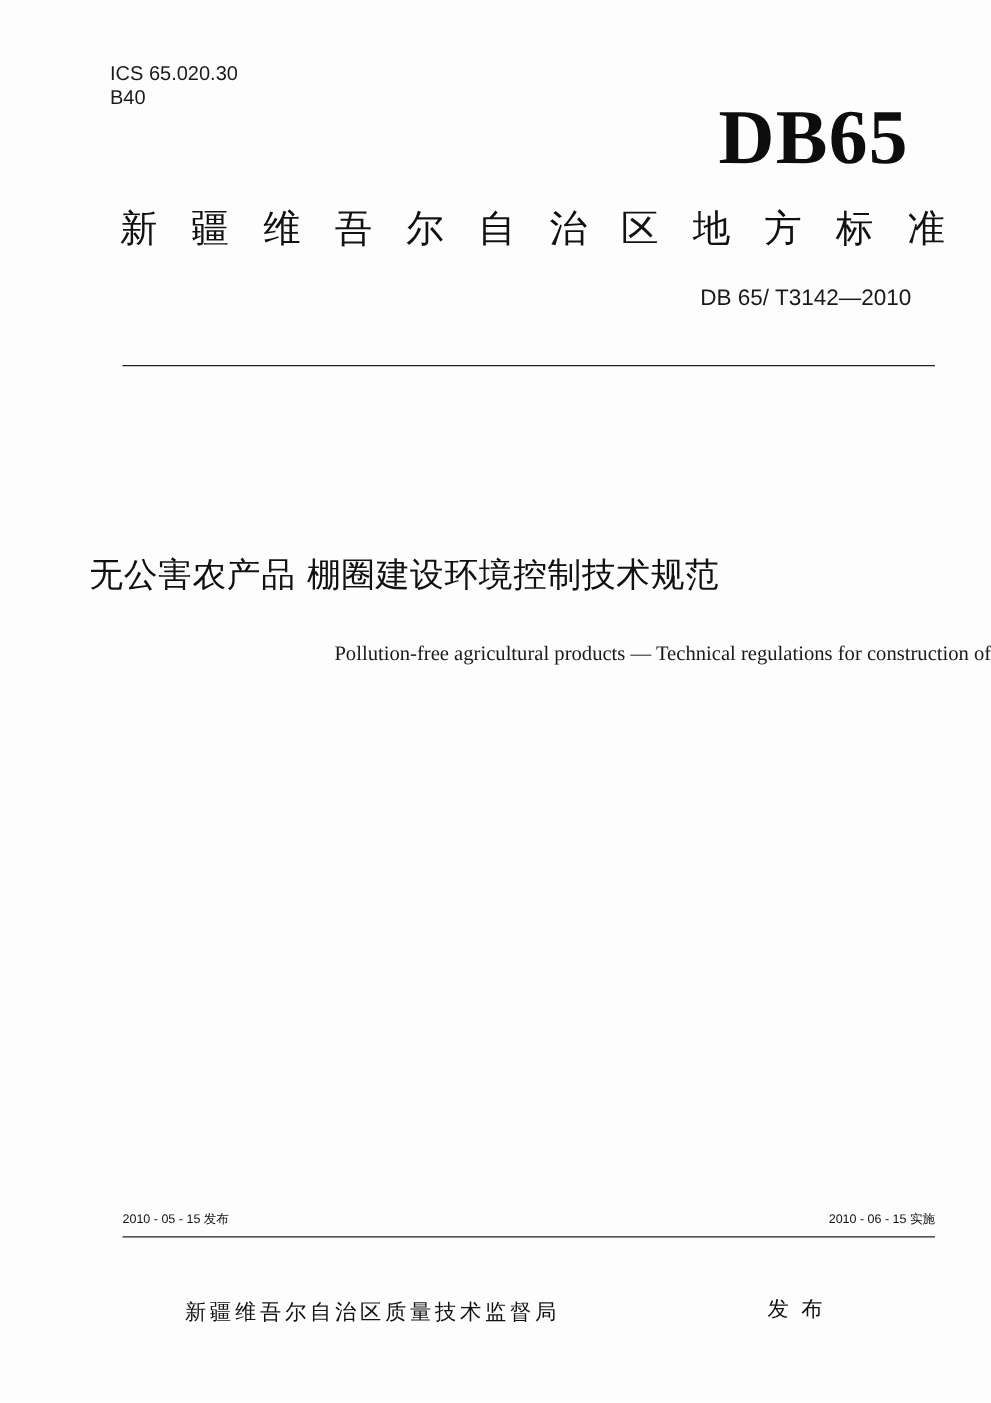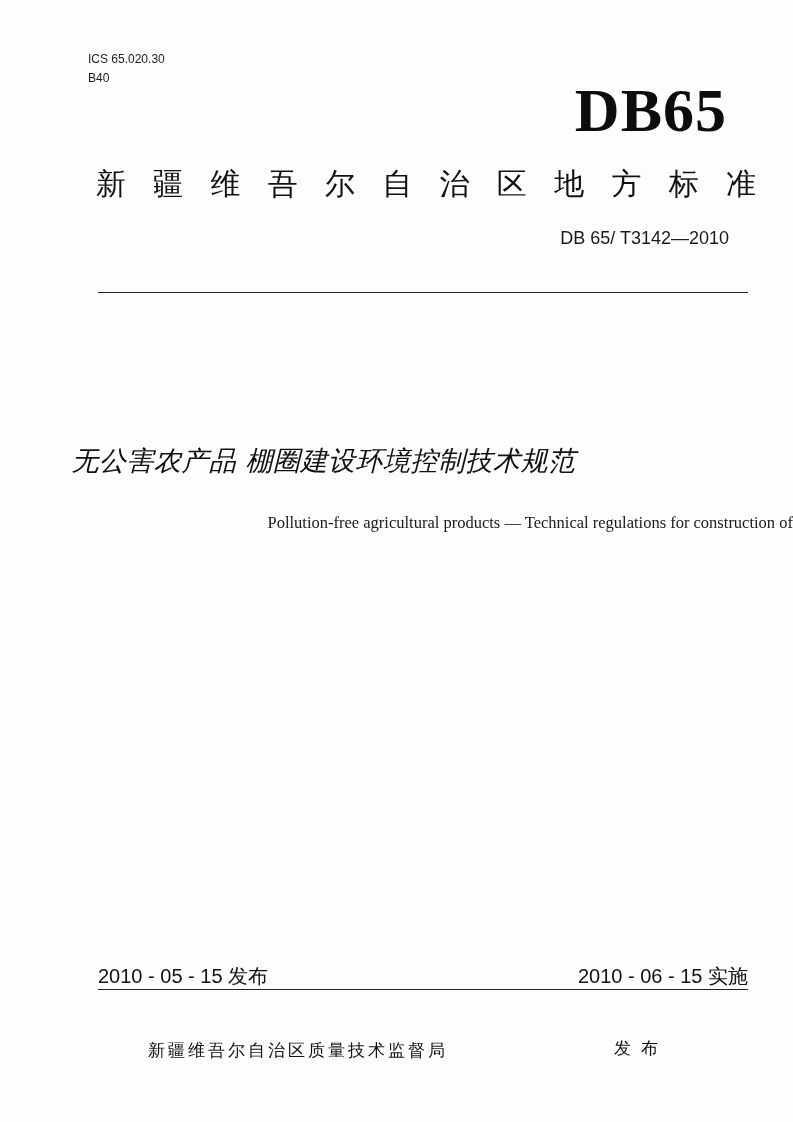--- a/index.html
+++ b/index.html
@@ -13,21 +13,21 @@
       position: relative;
       overflow: hidden;
       font-family: "DejaVu Sans", "Liberation Sans", sans-serif;
       color: #111111;
       background: #fdfdfd;
     }
     .abs { position: absolute; }
     .ics {
       left: 88px; top: 50px;
       font-family: "Liberation Sans", sans-serif;
-      font-size: 12px;
+      font-size: 16px;
       line-height: 19px;
       color: #1a1a1a;
     }
     .db-logo {
       right: 66px; top: 78px;
       font-family: "Liberation Serif", serif;
       font-weight: bold;
       font-size: 62px;
       line-height: 64px;
       letter-spacing: 1px;
@@ -59,39 +59,38 @@
     }
     .title-cn {
       left: 0; top: 443px;
       width: 647px;
       text-align: center;
       font-family: "DejaVu Sans", sans-serif;
       font-size: 27px;
       line-height: 36px;
       color: #111;
       letter-spacing: 0.5px;
-      font-style: italic;
     }
     .title-en {
       left: 0; top: 510px;
       width: 793px;
       text-align: right;
       font-family: "Liberation Serif", serif;
       font-size: 16.5px;
       line-height: 25px;
       color: #1a1a1a;
     }
     .title-en div { white-space: nowrap; }
     .dates {
       left: 98px; top: 965px;
       width: 650px;
       display: flex;
       justify-content: space-between;
       font-family: "Liberation Sans", sans-serif;
-      font-size: 20px;
+      font-size: 10px;
       line-height: 22px;
       color: #111;
     }
     .rule-bottom {
       left: 98px; top: 989px;
       width: 650px; height: 0;
       border-top: 1.5px solid #222;
     }
     .publisher {
       left: 148px; top: 1038px;

